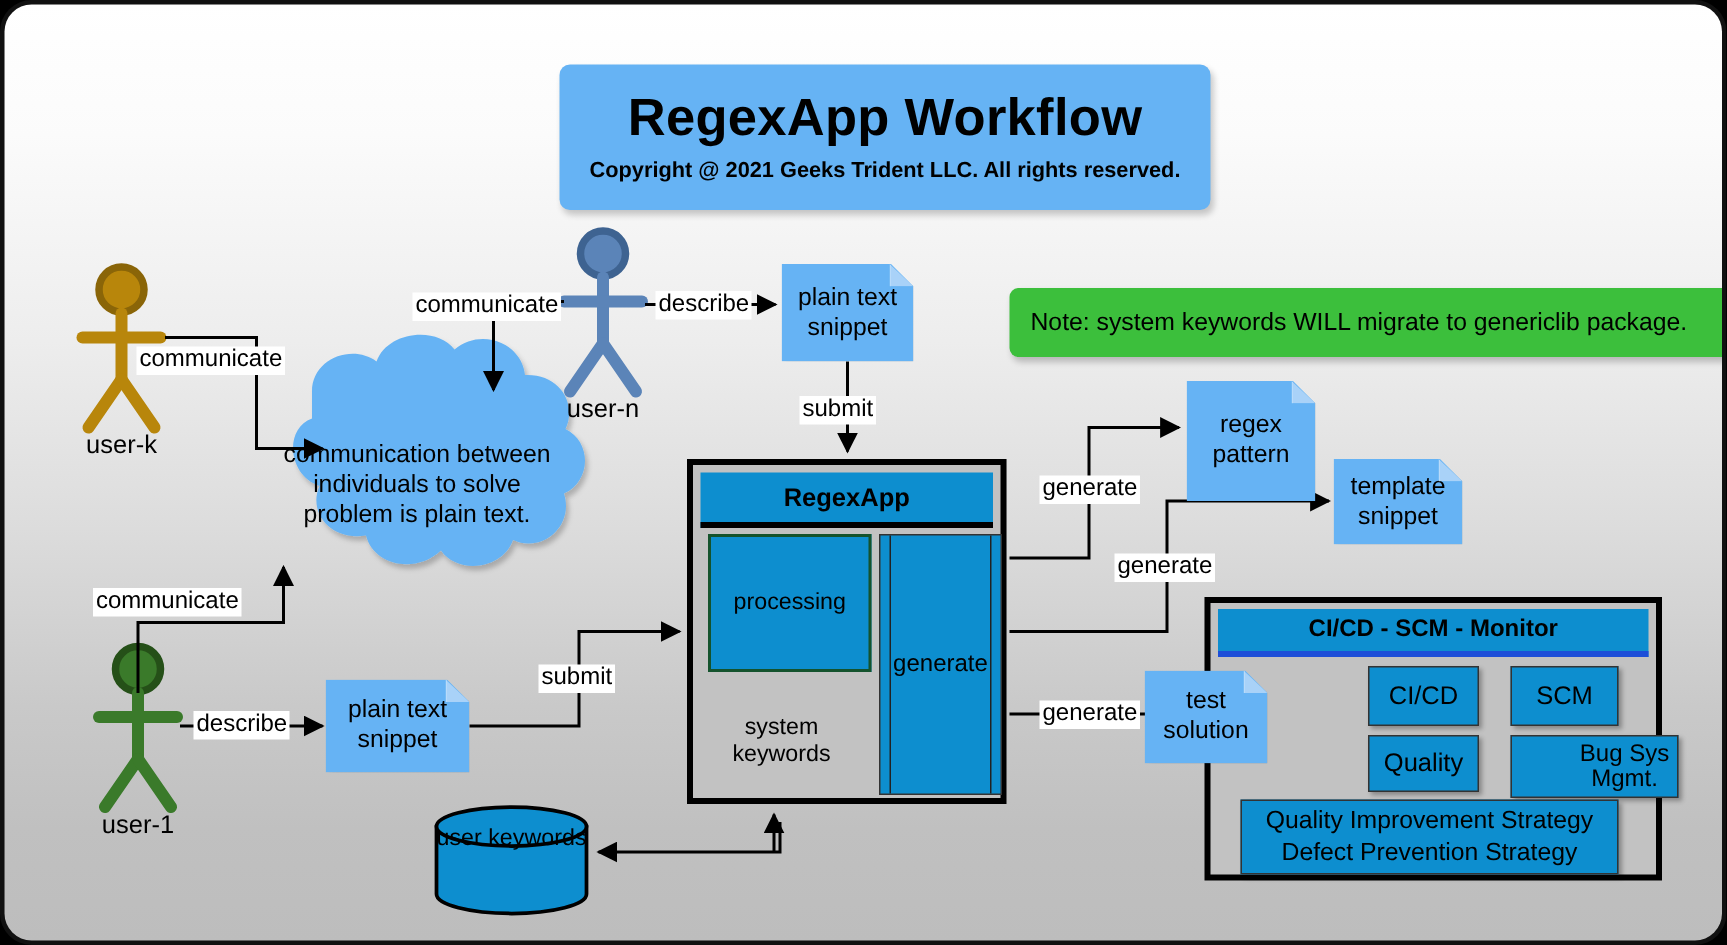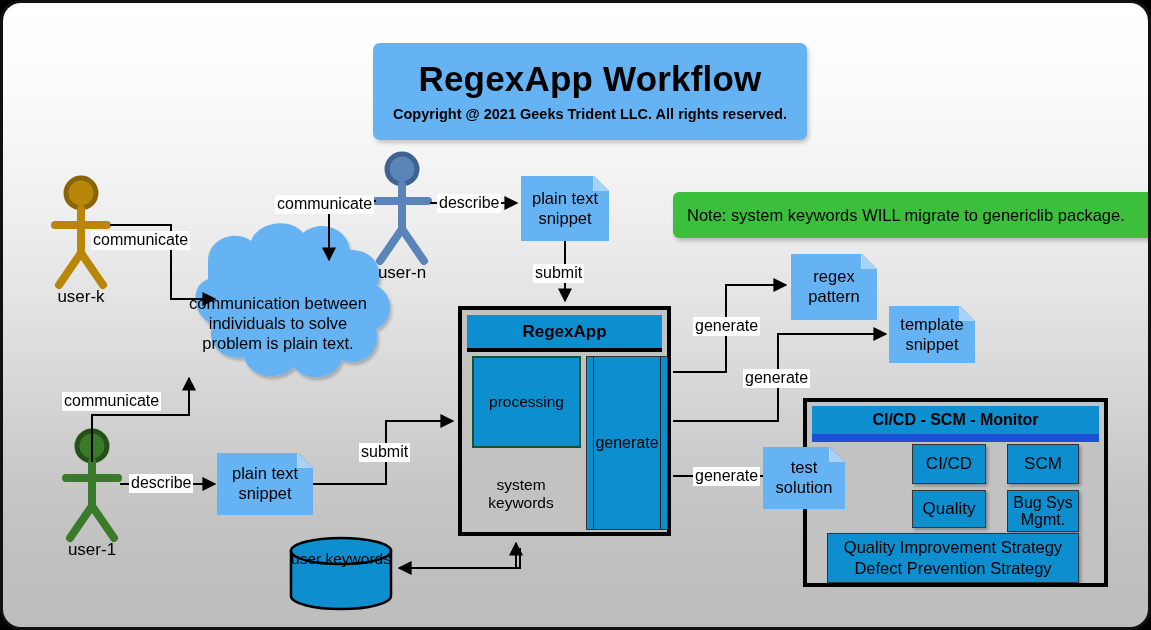--- a/index.html
+++ b/index.html
@@ -113,34 +113,34 @@
     font-size:15.5px;color:#000;line-height:1.15;
   }
 
   
   #cicd{
     left:800px;top:395px;width:305px;height:189px;
     background:#c2c2c2;border:4px solid #000;
   }
   #cicd-header{
     position:absolute;left:5px;top:4px;right:5px;height:28px;
-    background:#0d8ecf;border-bottom:8px solid #1d4ed8;
+    background:#0d8ecf;border-bottom:4px solid #1d4ed8;
     display:flex;align-items:center;justify-content:center;
     font-size:16px;font-weight:bold;color:#000;
   }
   .cicd-cell{
     position:absolute;background:#0d8ecf;border:1px solid #333;
     box-shadow:2px 2px 3px rgba(0,0,0,.30);
     display:flex;align-items:center;justify-content:center;text-align:center;
     font-size:17px;color:#000;line-height:1.08;
   }
   #cell-cicd   {left:105px;top:42px;width:72px;height:38px;}
   #cell-scm    {left:200px;top:42px;width:70px;height:38px;}
   #cell-reports{left:105px;top:88px;width:72px;height:36px;}
-  #cell-bug    {left:200px;top:88px;width:70px;height:40px;font-size:16px;}
+  #cell-bug    {left:200px;top:88px;width:70px;height:40px;font-size:16px;padding-left:40px;}
   #cell-strategy{left:20px;top:131px;width:250px;height:48px;font-size:16.5px;line-height:1.25;}
 
   
   .elabel{
     position:absolute;background:#ffffff;color:#000;
     font-size:16px;line-height:1.05;padding:1px 2px;white-space:nowrap;
   }
 </style>
 </head>
 <body>
@@ -261,21 +261,21 @@
     <div class="node doc" style="left:518px;top:173px;width:88px;height:65px;">
       <span>plain text snippet</span>
       <i class="fold"></i>
     </div>
 
     <div class="node doc" style="left:214px;top:450px;width:96px;height:62px;">
       <span>plain text snippet</span>
       <i class="fold"></i>
     </div>
 
-    <div class="node doc" style="left:788px;top:251px;width:86px;height:66px;">
+    <div class="node doc" style="left:788px;top:251px;width:86px;height:80px;">
       <span>regex pattern</span>
       <i class="fold"></i>
     </div>
 
     <div class="node doc" style="left:886px;top:303px;width:86px;height:57px;">
       <span>template snippet</span>
       <i class="fold"></i>
     </div>
 
     <div class="node doc" style="left:760px;top:444px;width:82px;height:62px;z-index:6;">

